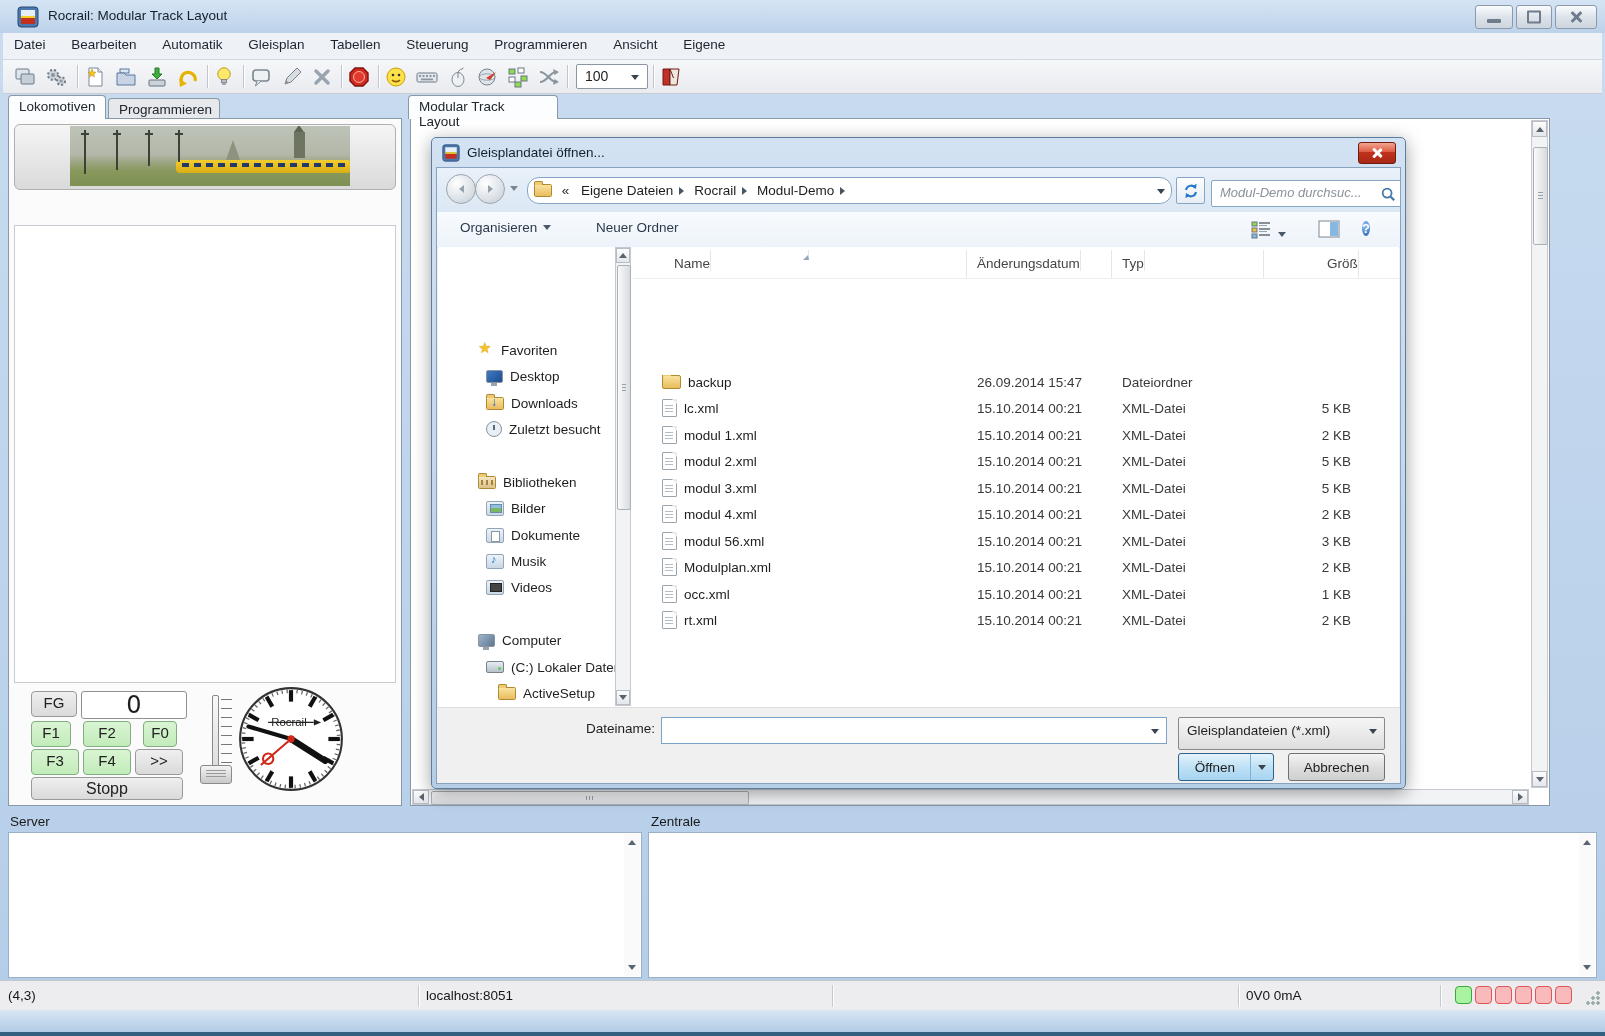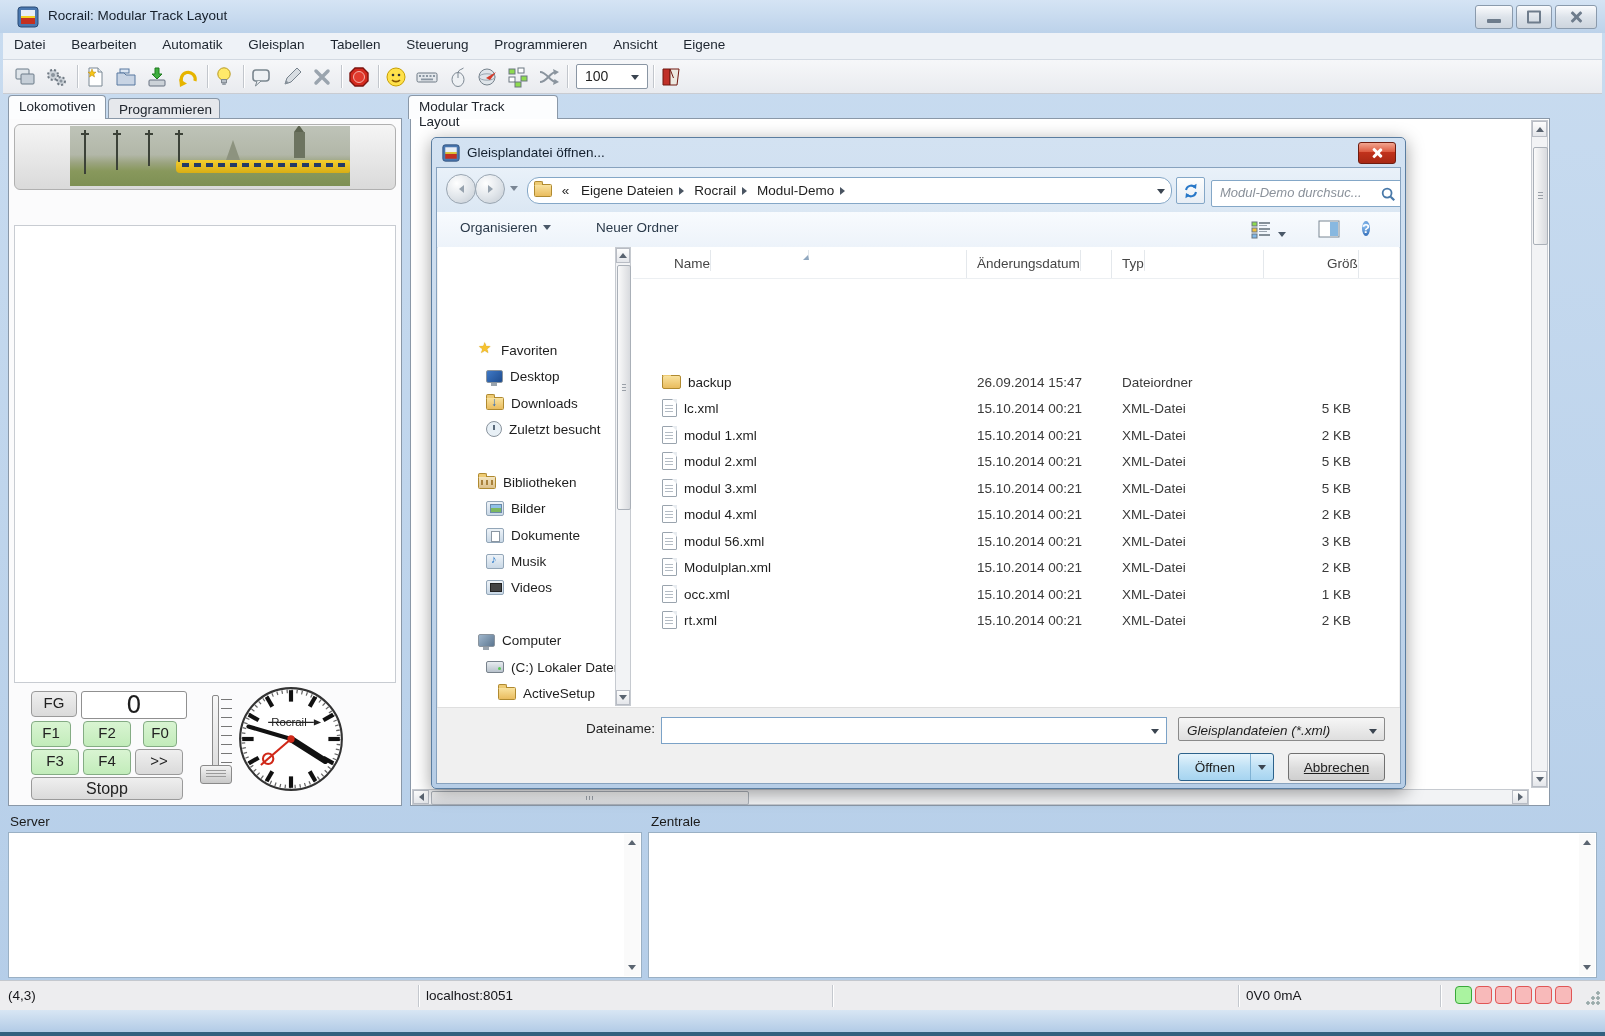--- a/index.html
+++ b/index.html
@@ -100,29 +100,29 @@
   .c-iconname .nm{margin-left:7px;color:#1e1e1e;}
   .c-date{flex:0 0 145px;box-sizing:border-box;padding-left:10px;}
   .c-type{flex:0 0 152px;box-sizing:border-box;padding-left:10px;}
   .c-size{flex:0 0 95px;box-sizing:border-box;text-align:right;padding-right:8px;}
   
   .dlg-bottom{position:absolute;left:0;right:0;bottom:0;height:75px;background:#f0f0f0;border-top:1px solid #dfdfdf;}
   .fn-label{position:absolute;left:80px;top:13px;width:138px;text-align:right;}
   .fn-combo{position:absolute;left:224px;top:9px;width:506px;height:27px;background:#fff;border:1px solid #7ba2c7;box-sizing:border-box;}
   .fn-combo input{position:absolute;left:4px;top:3px;width:470px;border:none;outline:none;background:transparent;font-family:"Liberation Sans",sans-serif;font-size:13.5px;}
   .fn-combo .dd-arrow{position:absolute;right:7px;top:11px;}
-  .ft-select{position:absolute;left:741px;top:9px;width:207px;height:24px;background:linear-gradient(#f6f6f6,#dedede);border:1px solid #8a8a8a;border-radius:2px;box-sizing:border-box;font-style:italic;}
+  .ft-select{position:absolute;left:741px;top:9px;width:207px;height:33px;background:linear-gradient(#f6f6f6,#dedede);border:1px solid #8a8a8a;border-radius:2px;box-sizing:border-box;}
   .ft-select .val{position:absolute;left:8px;top:5px;}
   .ft-select .dd-arrow{position:absolute;right:7px;top:11px;}
   .btn{box-sizing:border-box;border:1px solid #707070;border-radius:3px;background:linear-gradient(#f4f4f4,#dcdcdc 55%,#cfcfcf);text-align:center;}
   .btn-open{position:absolute;left:741px;top:45px;width:96px;height:28px;border-color:#2c628b;background:linear-gradient(#e4f3fc,#bfe1f5 50%,#a6d4f0);}
   .btn-open .lbl{position:absolute;left:0;top:6px;width:72px;text-align:center;}
   .btn-open .split{position:absolute;right:0;top:0;width:22px;height:26px;border-left:1px solid #7fb2d4;display:flex;align-items:center;justify-content:center;}
   .btn-cancel{position:absolute;left:851px;top:45px;width:97px;height:28px;}
-  .btn-cancel .lbl{display:block;padding-top:6px;text-decoration:underline;}
+  .btn-cancel .lbl{display:block;padding-top:6px;}
   
   .panel-label{position:absolute;color:#1a1a1a;}
   .log-box{position:absolute;background:#fff;border:1px solid #9ab0c4;box-sizing:border-box;}
   .log-sb{position:absolute;right:1px;top:1px;bottom:1px;width:16px;background:#fafafa;}
   .statusbar{position:absolute;left:0px;top:980px;width:1605px;height:30px;background:#ededef;border-top:1px solid #c4c8ce;}
   .status-sep{position:absolute;top:4px;width:1px;height:22px;background:#c4c8ce;border-right:1px solid #ffffff;}
   .status-text{position:absolute;top:7px;color:#16161a;}
   .ind{position:absolute;top:5px;width:17px;height:18px;border:1.5px solid #888;border-radius:4px;box-sizing:border-box;}
   .ind-green{background:#aaf3a0;border-color:#3aa83a;}
   .ind-red{background:#f8baba;border-color:#e05555;}

